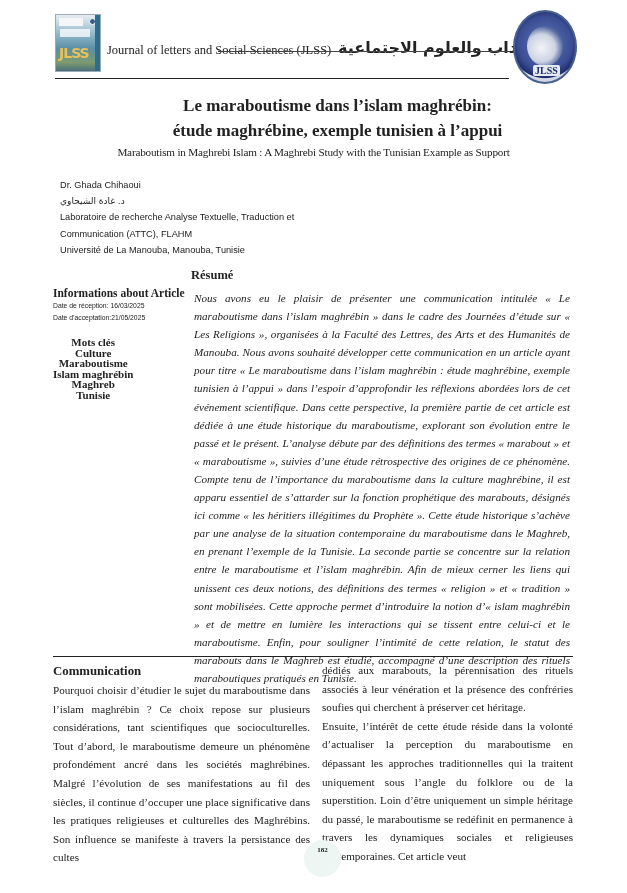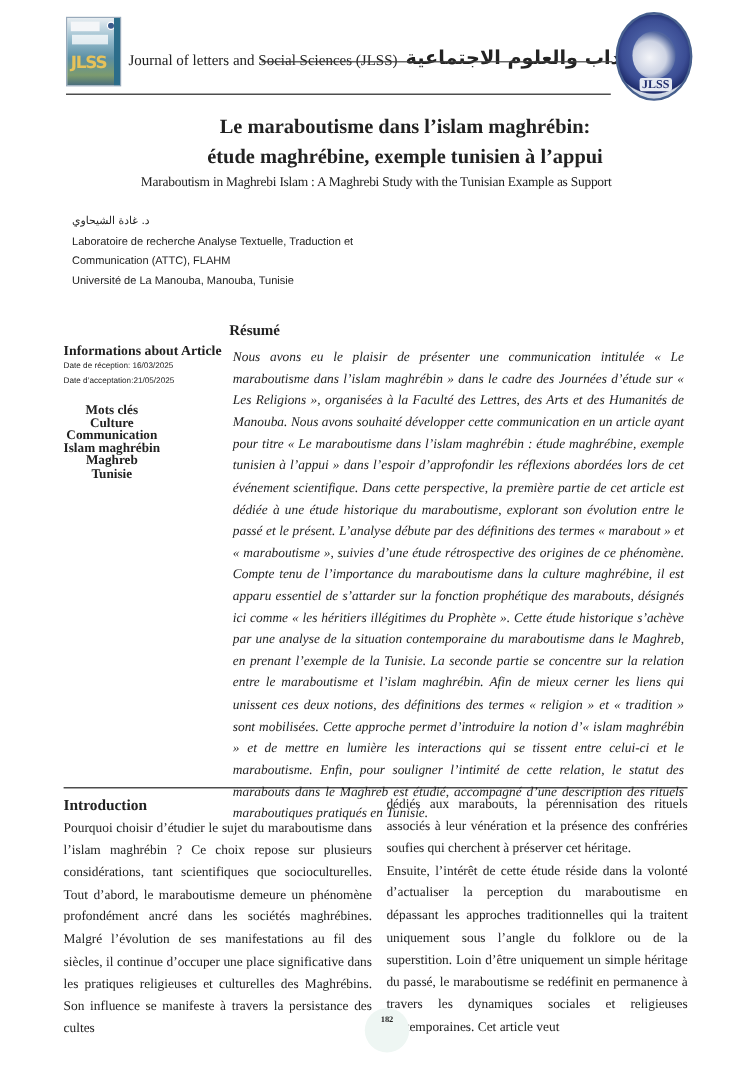--- a/index.html
+++ b/index.html
@@ -113,49 +113,50 @@
     <div class="inner"></div>
     <div class="jlss">JLSS</div>
   </div>
 </div>
 
 <div class="title t1">Le maraboutisme dans l’islam maghrébin:</div>
 <div class="title t2">étude maghrébine, exemple tunisien à l’appui</div>
 <div class="subtitle">Maraboutism in Maghrebi Islam : A Maghrebi Study with the Tunisian Example as Support</div>
 
 <div class="author">
+  <div>Dr. Ghada Chihaoui</div>
   <div class="ar">د. غادة الشيحاوي</div>
   <div>Laboratoire de recherche Analyse Textuelle, Traduction et</div>
   <div>Communication (ATTC), FLAHM</div>
   <div>Université de La Manouba, Manouba, Tunisie</div>
 </div>
 
 <div class="resume-heading">Résumé</div>
 
 <div class="info">
   <h3>Informations about Article</h3>
   <div class="date">Date de réception: 16/03/2025</div>
   <div class="date">Date d’acceptation:21/05/2025</div>
 </div>
 
 <div class="keywords">
   <div class="kw-title">Mots clés</div>
   <div>Culture</div>
-  <div>Communication</div>
+  <div>Maraboutisme</div>
   <div>Islam maghrébin</div>
   <div>Maghreb</div>
   <div>Tunisie</div>
 </div>
 
 <div class="abstract">Nous avons eu le plaisir de présenter une communication intitulée « Le maraboutisme dans l’islam maghrébin » dans le cadre des Journées d’étude sur « Les Religions », organisées à la Faculté des Lettres, des Arts et des Humanités de Manouba. Nous avons souhaité développer cette communication en un article ayant pour titre « Le maraboutisme dans l’islam maghrébin : étude maghrébine, exemple tunisien à l’appui » dans l’espoir d’approfondir les réflexions abordées lors de cet événement scientifique. Dans cette perspective, la première partie de cet article est dédiée à une étude historique du maraboutisme, explorant son évolution entre le passé et le présent. L’analyse débute par des définitions des termes « marabout » et « maraboutisme », suivies d’une étude rétrospective des origines de ce phénomène. Compte tenu de l’importance du maraboutisme dans la culture maghrébine, il est apparu essentiel de s’attarder sur la fonction prophétique des marabouts, désignés ici comme « les héritiers illégitimes du Prophète ». Cette étude historique s’achève par une analyse de la situation contemporaine du maraboutisme dans le Maghreb, en prenant l’exemple de la Tunisie. La seconde partie se concentre sur la relation entre le maraboutisme et l’islam maghrébin. Afin de mieux cerner les liens qui unissent ces deux notions, des définitions des termes « religion » et « tradition » sont mobilisées. Cette approche permet d’introduire la notion d’« islam maghrébin » et de mettre en lumière les interactions qui se tissent entre celui-ci et le maraboutisme. Enfin, pour souligner l’intimité de cette relation, le statut des marabouts dans le Maghreb est étudié, accompagné d’une description des rituels maraboutiques pratiqués en Tunisie.</div>
 
 <div class="mid-rule"></div>
 
 <div class="col left">
-  <h2>Introduction</h2>
+  <h2>Communication</h2>
   <p>Pourquoi choisir d’étudier le sujet du maraboutisme dans l’islam maghrébin ? Ce choix repose sur plusieurs considérations, tant scientifiques que socioculturelles. Tout d’abord, le maraboutisme demeure un phénomène profondément ancré dans les sociétés maghrébines. Malgré l’évolution de ses manifestations au fil des siècles, il continue d’occuper une place significative dans les pratiques religieuses et culturelles des Maghrébins. Son influence se manifeste à travers la persistance des cultes</p>
 </div>
 
 <div class="col right">
   <p>dédiés aux marabouts, la pérennisation des rituels associés à leur vénération et la présence des confréries soufies qui cherchent à préserver cet héritage.</p>
   <p>Ensuite, l’intérêt de cette étude réside dans la volonté d’actualiser la perception du maraboutisme en dépassant les approches traditionnelles qui la traitent uniquement sous l’angle du folklore ou de la superstition. Loin d’être uniquement un simple héritage du passé, le maraboutisme se redéfinit en permanence à travers les dynamiques sociales et religieuses contemporaines. Cet article veut</p>
 </div>
 
 <div class="page-num">
   <span>182</span>

